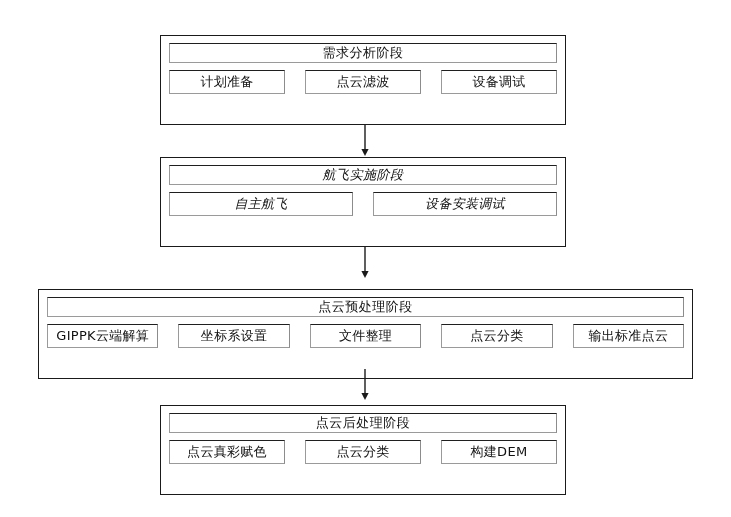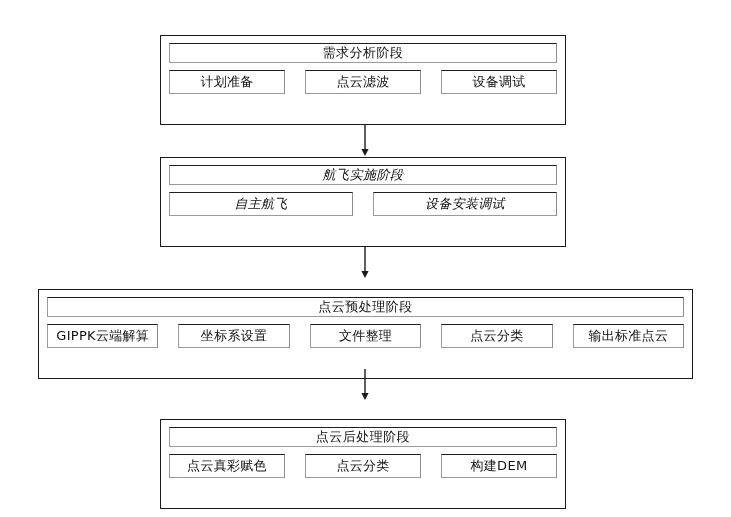--- a/index.html
+++ b/index.html
@@ -123,21 +123,21 @@
     </div>
   </div>
 
   <div class="connector" style="left:358px; top:369px; height:32px;">
     <svg width="14" height="32" viewBox="0 0 14 32">
       <line x1="7" y1="0" x2="7" y2="26" stroke="#1a1a1a" stroke-width="1.4"></line>
       <polygon points="7,31 3.4,24 10.6,24" fill="#1a1a1a"></polygon>
     </svg>
   </div>
 
-  <div class="stage" id="stage-3" style="left:160px; top:419px; width:406px; height:90px;">
+  <div class="stage" id="stage-3" style="left:160px; top:405px; width:406px; height:90px;">
     <div class="cell stage-title">点云后处理阶段</div>
     <div class="steps-row">
       <div class="cell">点云真彩赋色</div>
       <div class="cell">点云分类</div>
       <div class="cell">构建DEM</div>
     </div>
   </div>
 
 </div>
 

